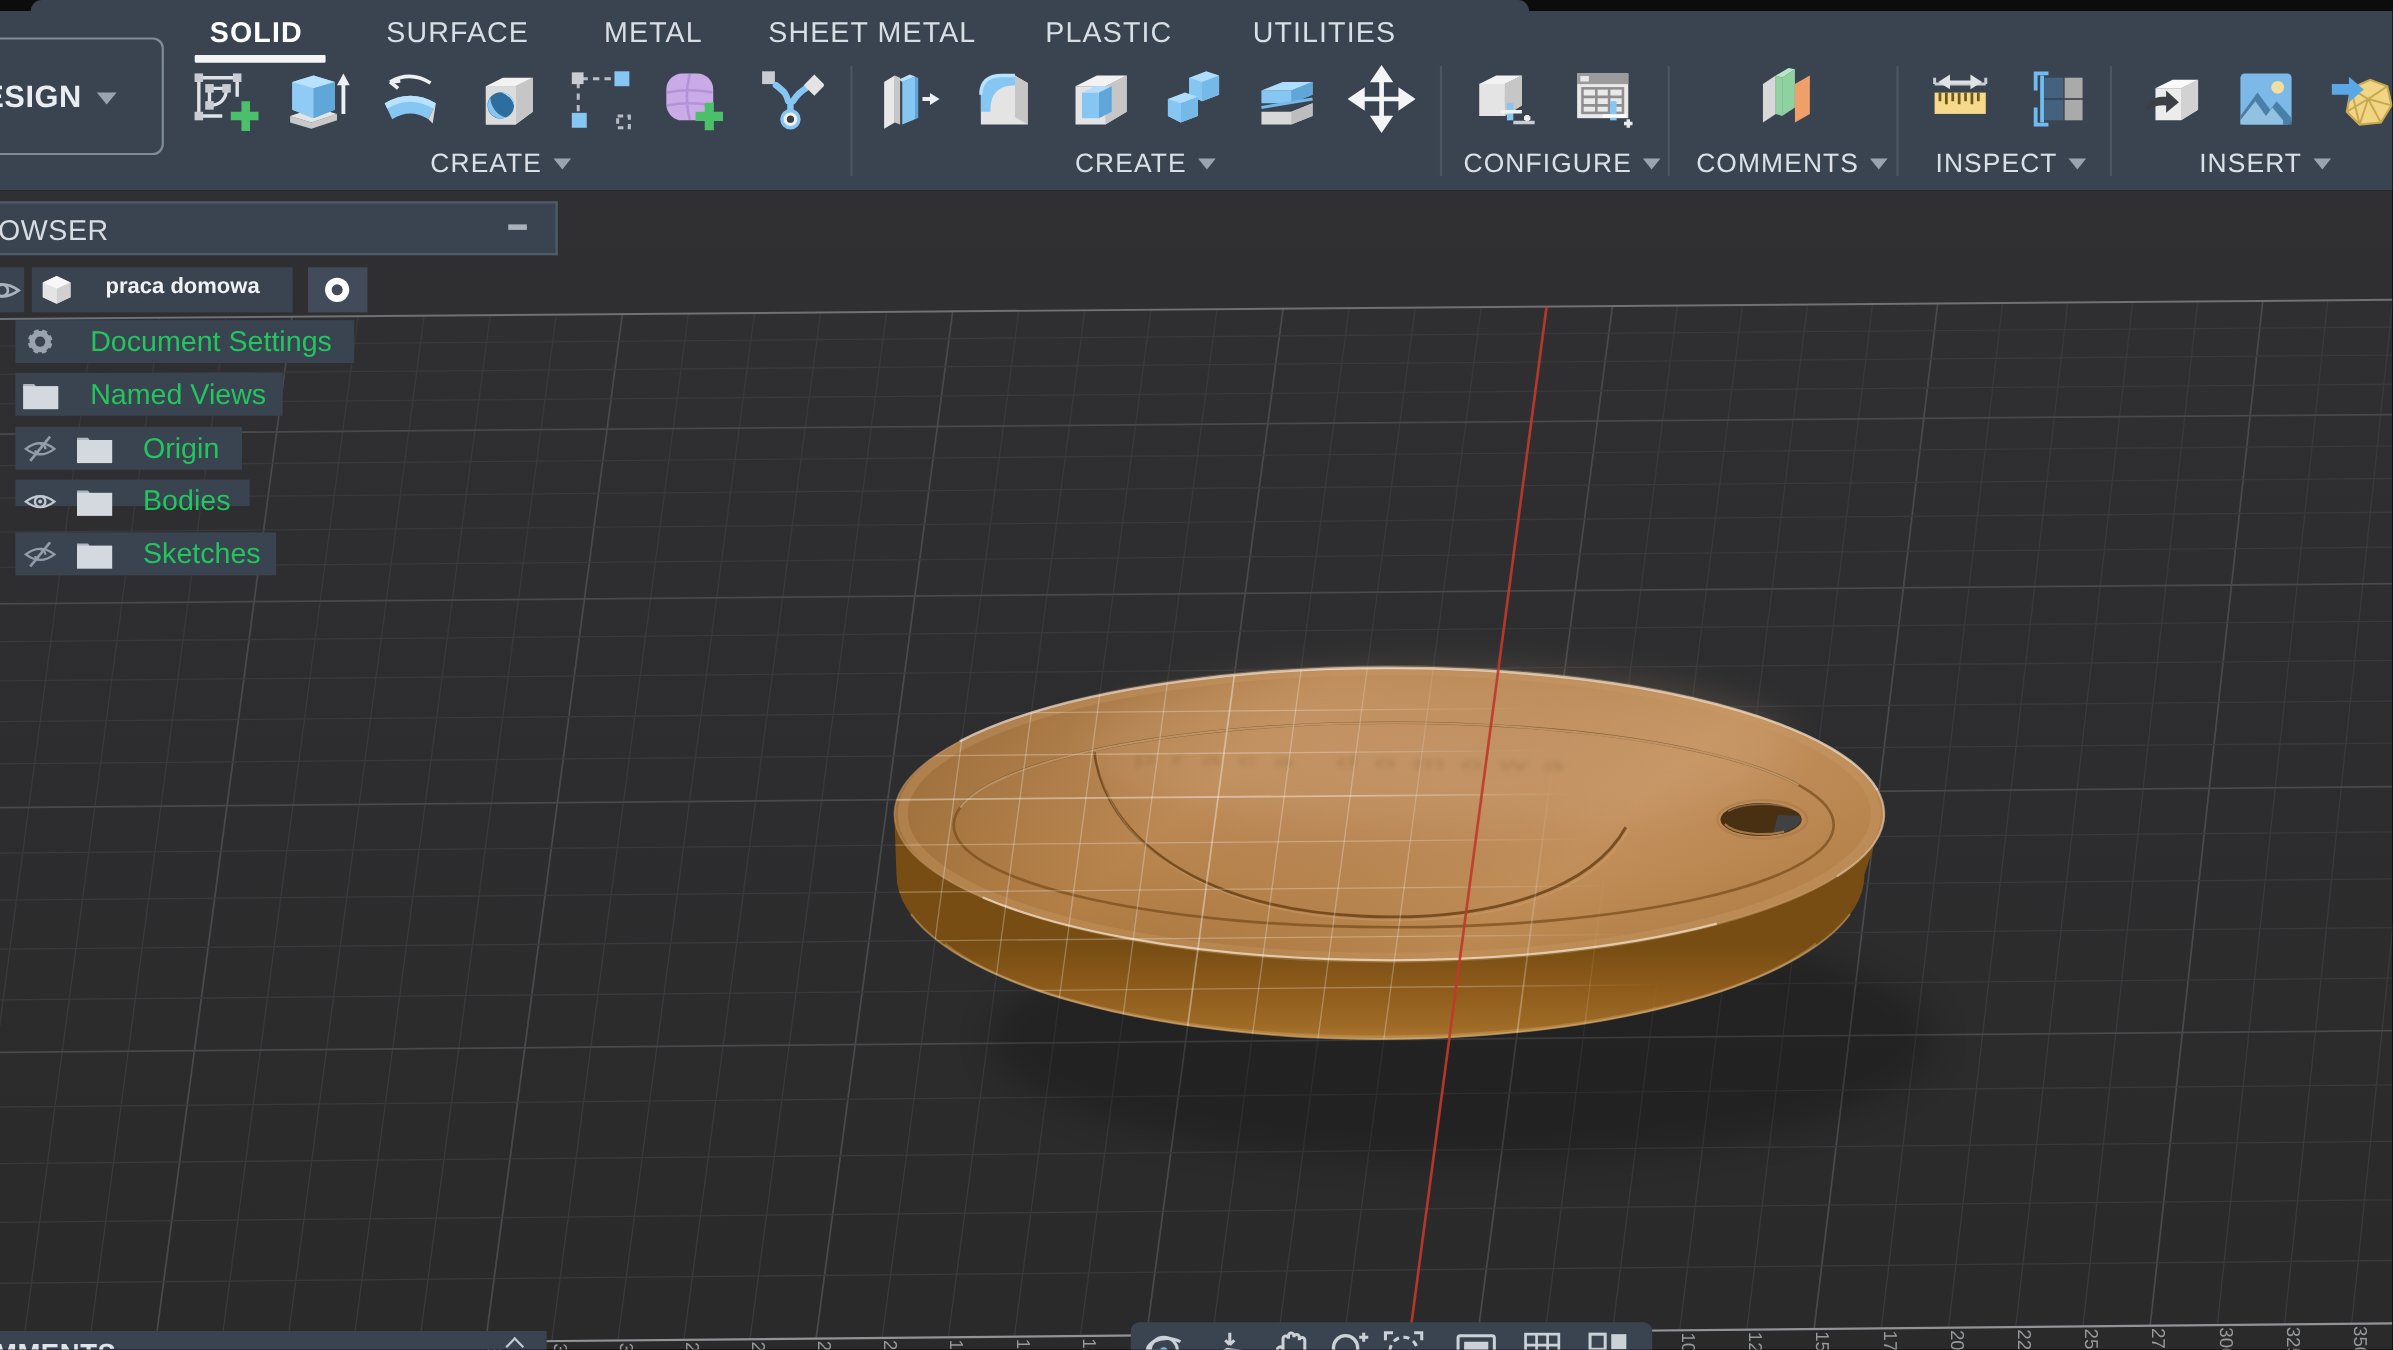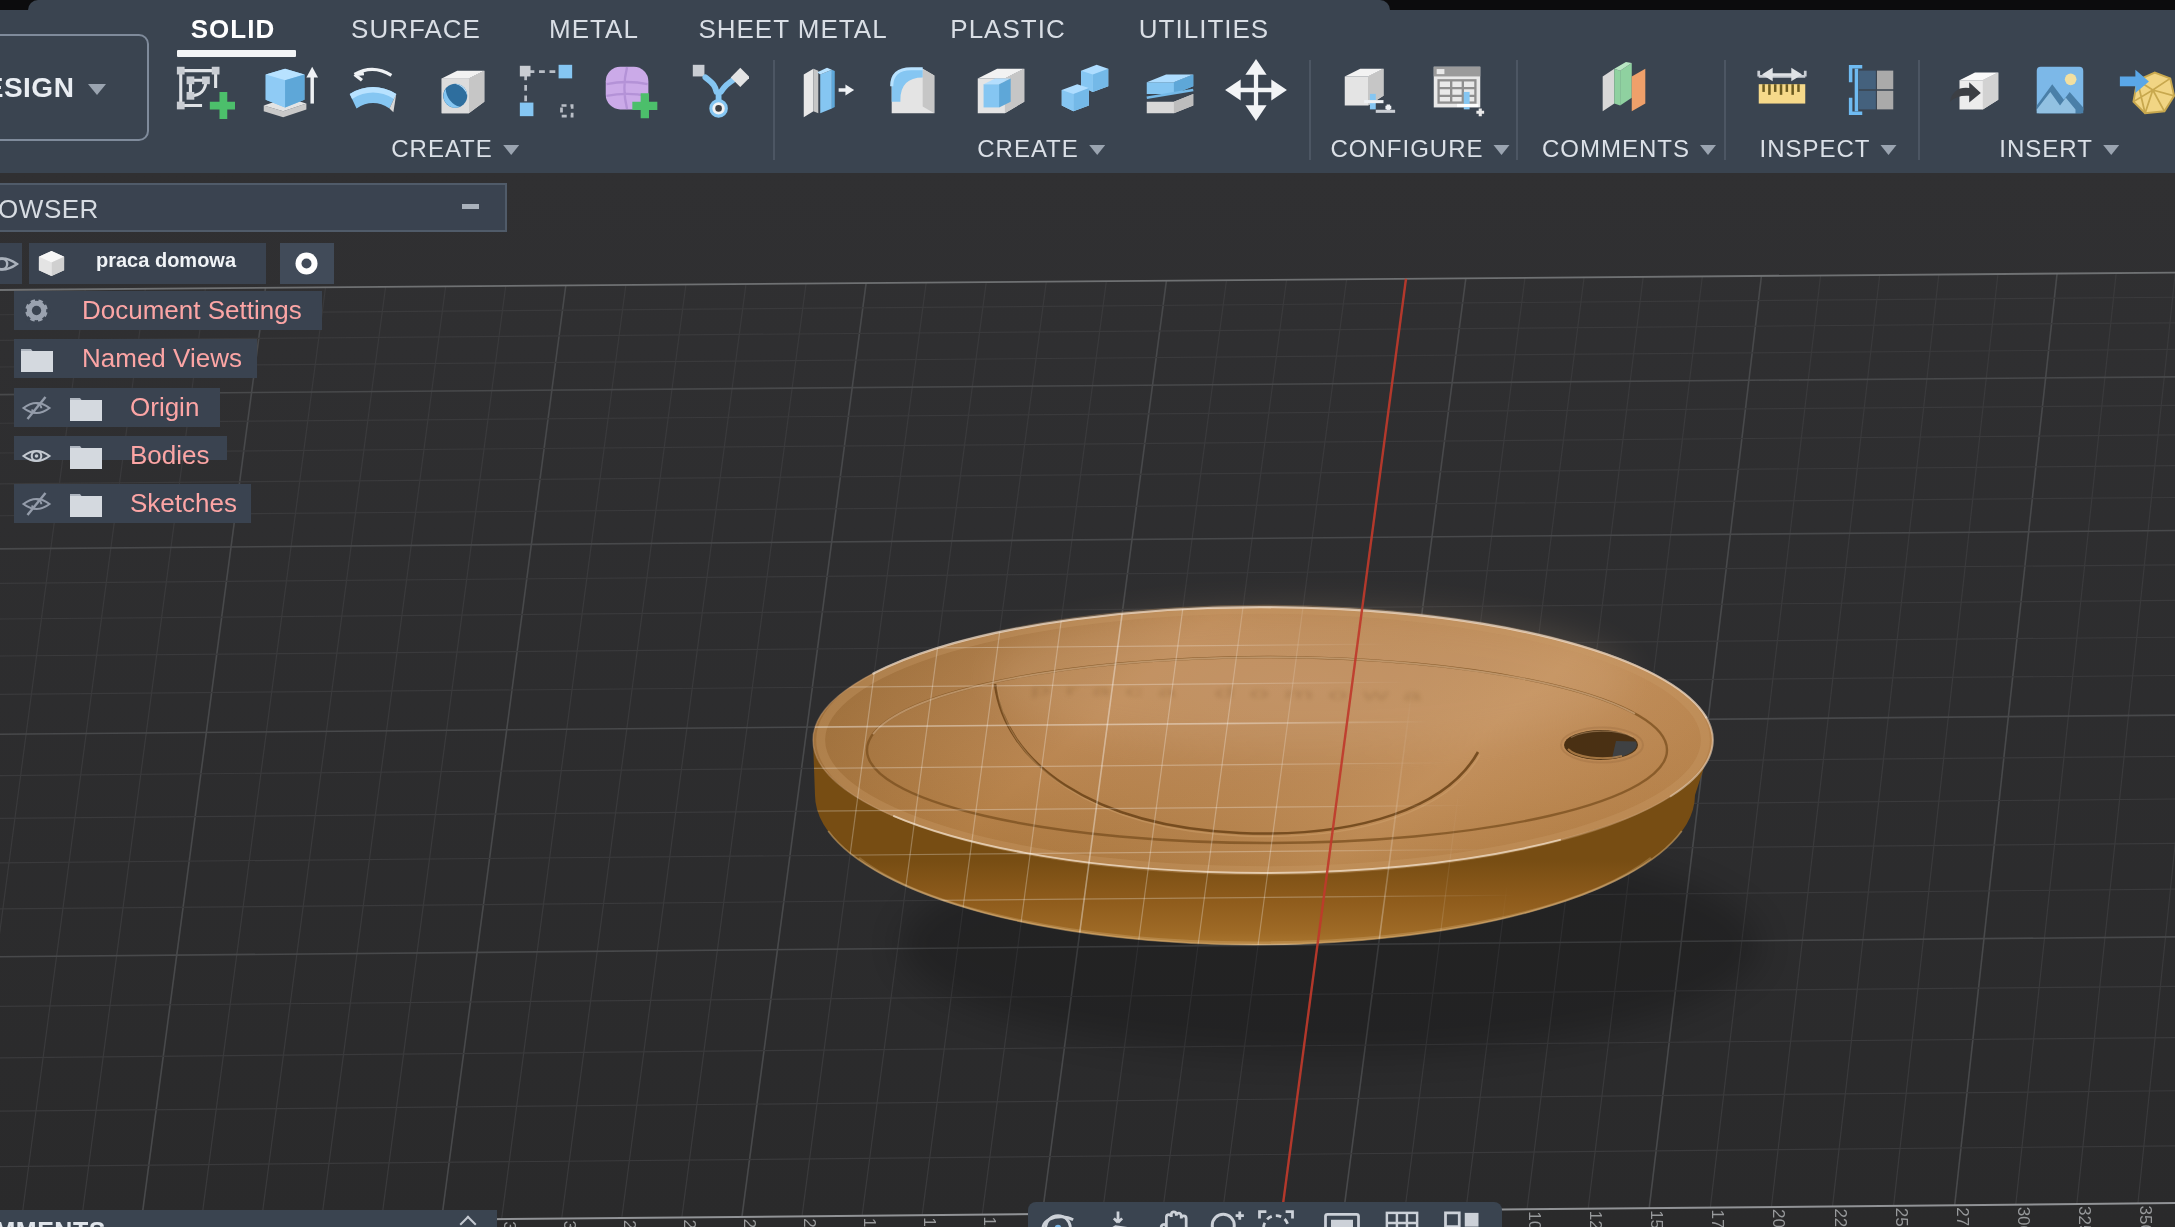--- a/index.html
+++ b/index.html
@@ -33,21 +33,21 @@
 
   .tool { position:absolute; top:59px; width:62px; height:62px; }
   .tool svg { width:62px; height:62px; display:block; }
 
   
   .browser-header { position:absolute; left:0; top:183px; width:507px; height:49px; background:#3a4350; border:2px solid #505b69; border-left:none; overflow:hidden; }
   .browser-header .title { position:absolute; left:-39px; top:9px; font-size:26px; color:#d7dce2; letter-spacing:0.5px; white-space:nowrap; }
   .browser-header .minimize { position:absolute; left:462px; top:19px; width:17px; height:5px; background:#a9b1bb; }
 
   .chip { position:absolute; background:#3a4350; }
-  .row-label { position:absolute; font-size:26px; color:#fca5a5; white-space:nowrap; }
+  .row-label { position:absolute; font-size:26px; color:#22c55e; white-space:nowrap; }
   .row-label.bold { font-weight:bold; color:#f0f3f6; font-size:20px; }
   .tree-icon { position:absolute; }
   .tree-icon svg { display:block; }
 
   
   .comments-bar { position:absolute; left:0; top:1210px; width:497px; height:17px; background:#3a4450; overflow:hidden; }
   .comments-bar .lbl { position:absolute; left:-44px; top:7px; font-size:25px; font-weight:bold; color:#dfe4ea; letter-spacing:0.5px; }
   .comments-bar .chev { position:absolute; left:462px; top:8px; width:12px; height:12px; border-left:2.5px solid #c3c9d1; border-top:2.5px solid #c3c9d1; transform:rotate(45deg); }
 
   .navbar { position:absolute; left:1028px; top:1202px; width:474px; height:25px; background:#3a4450; border-radius:8px 8px 0 0; overflow:hidden; }

